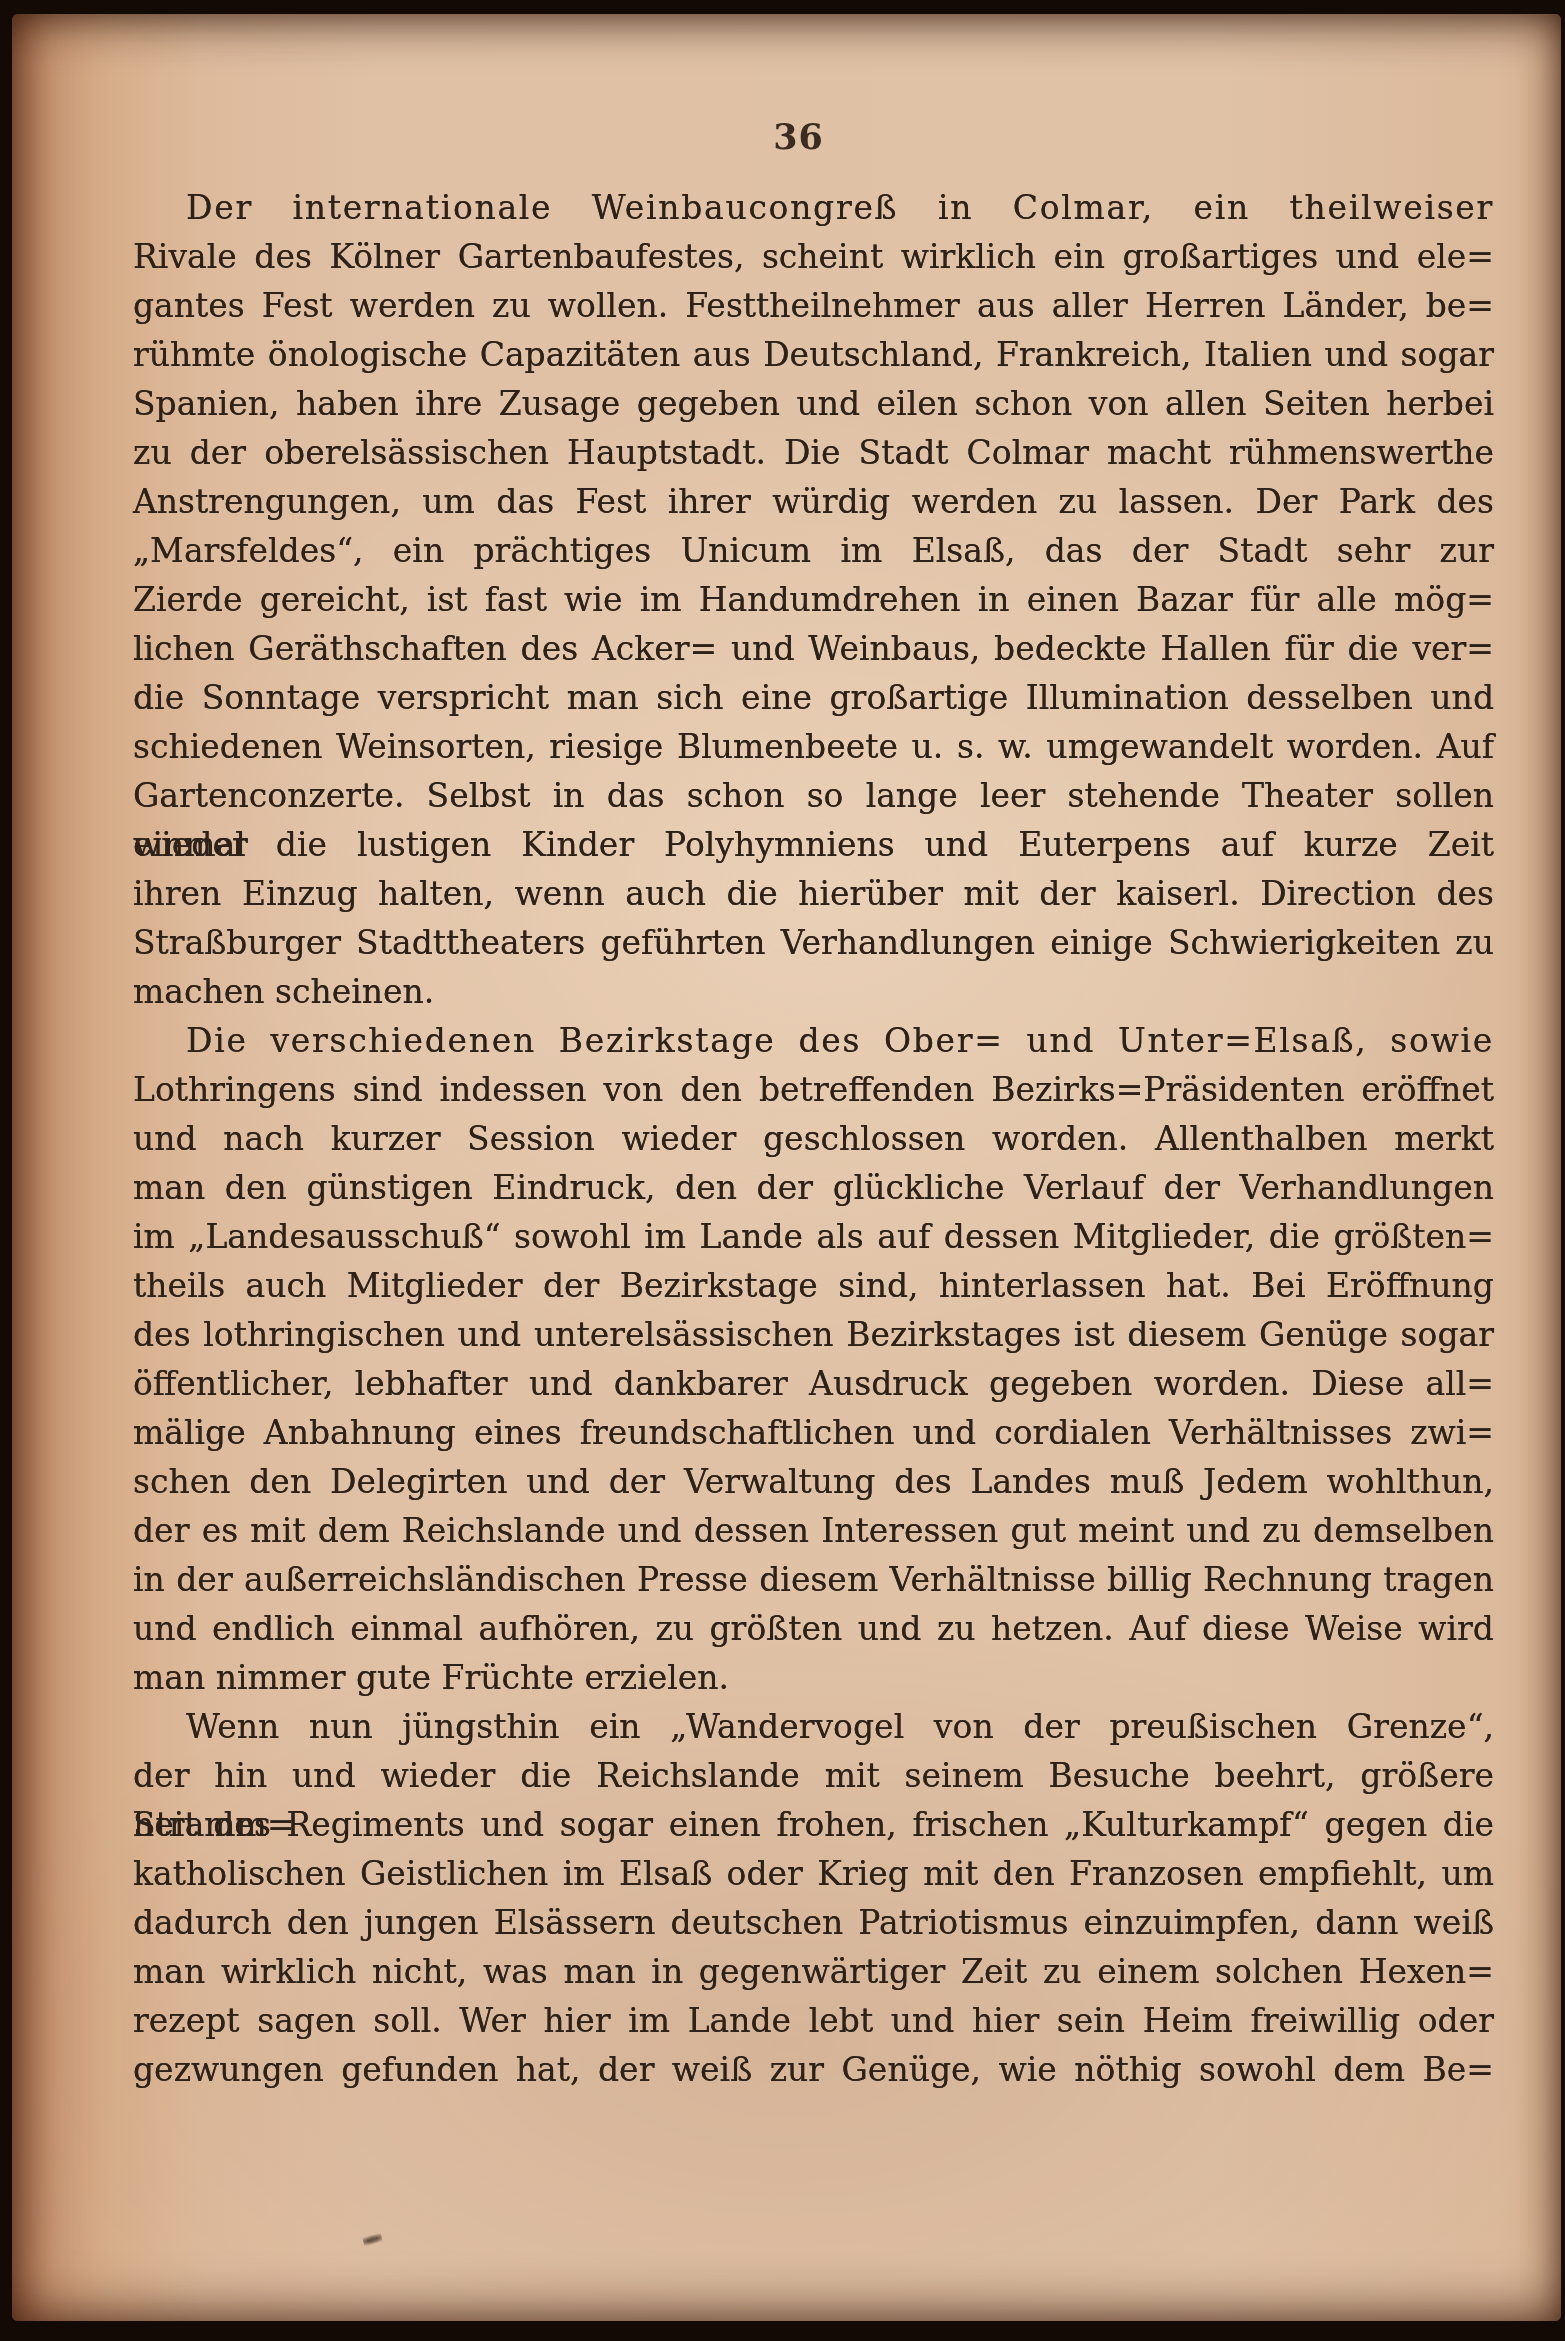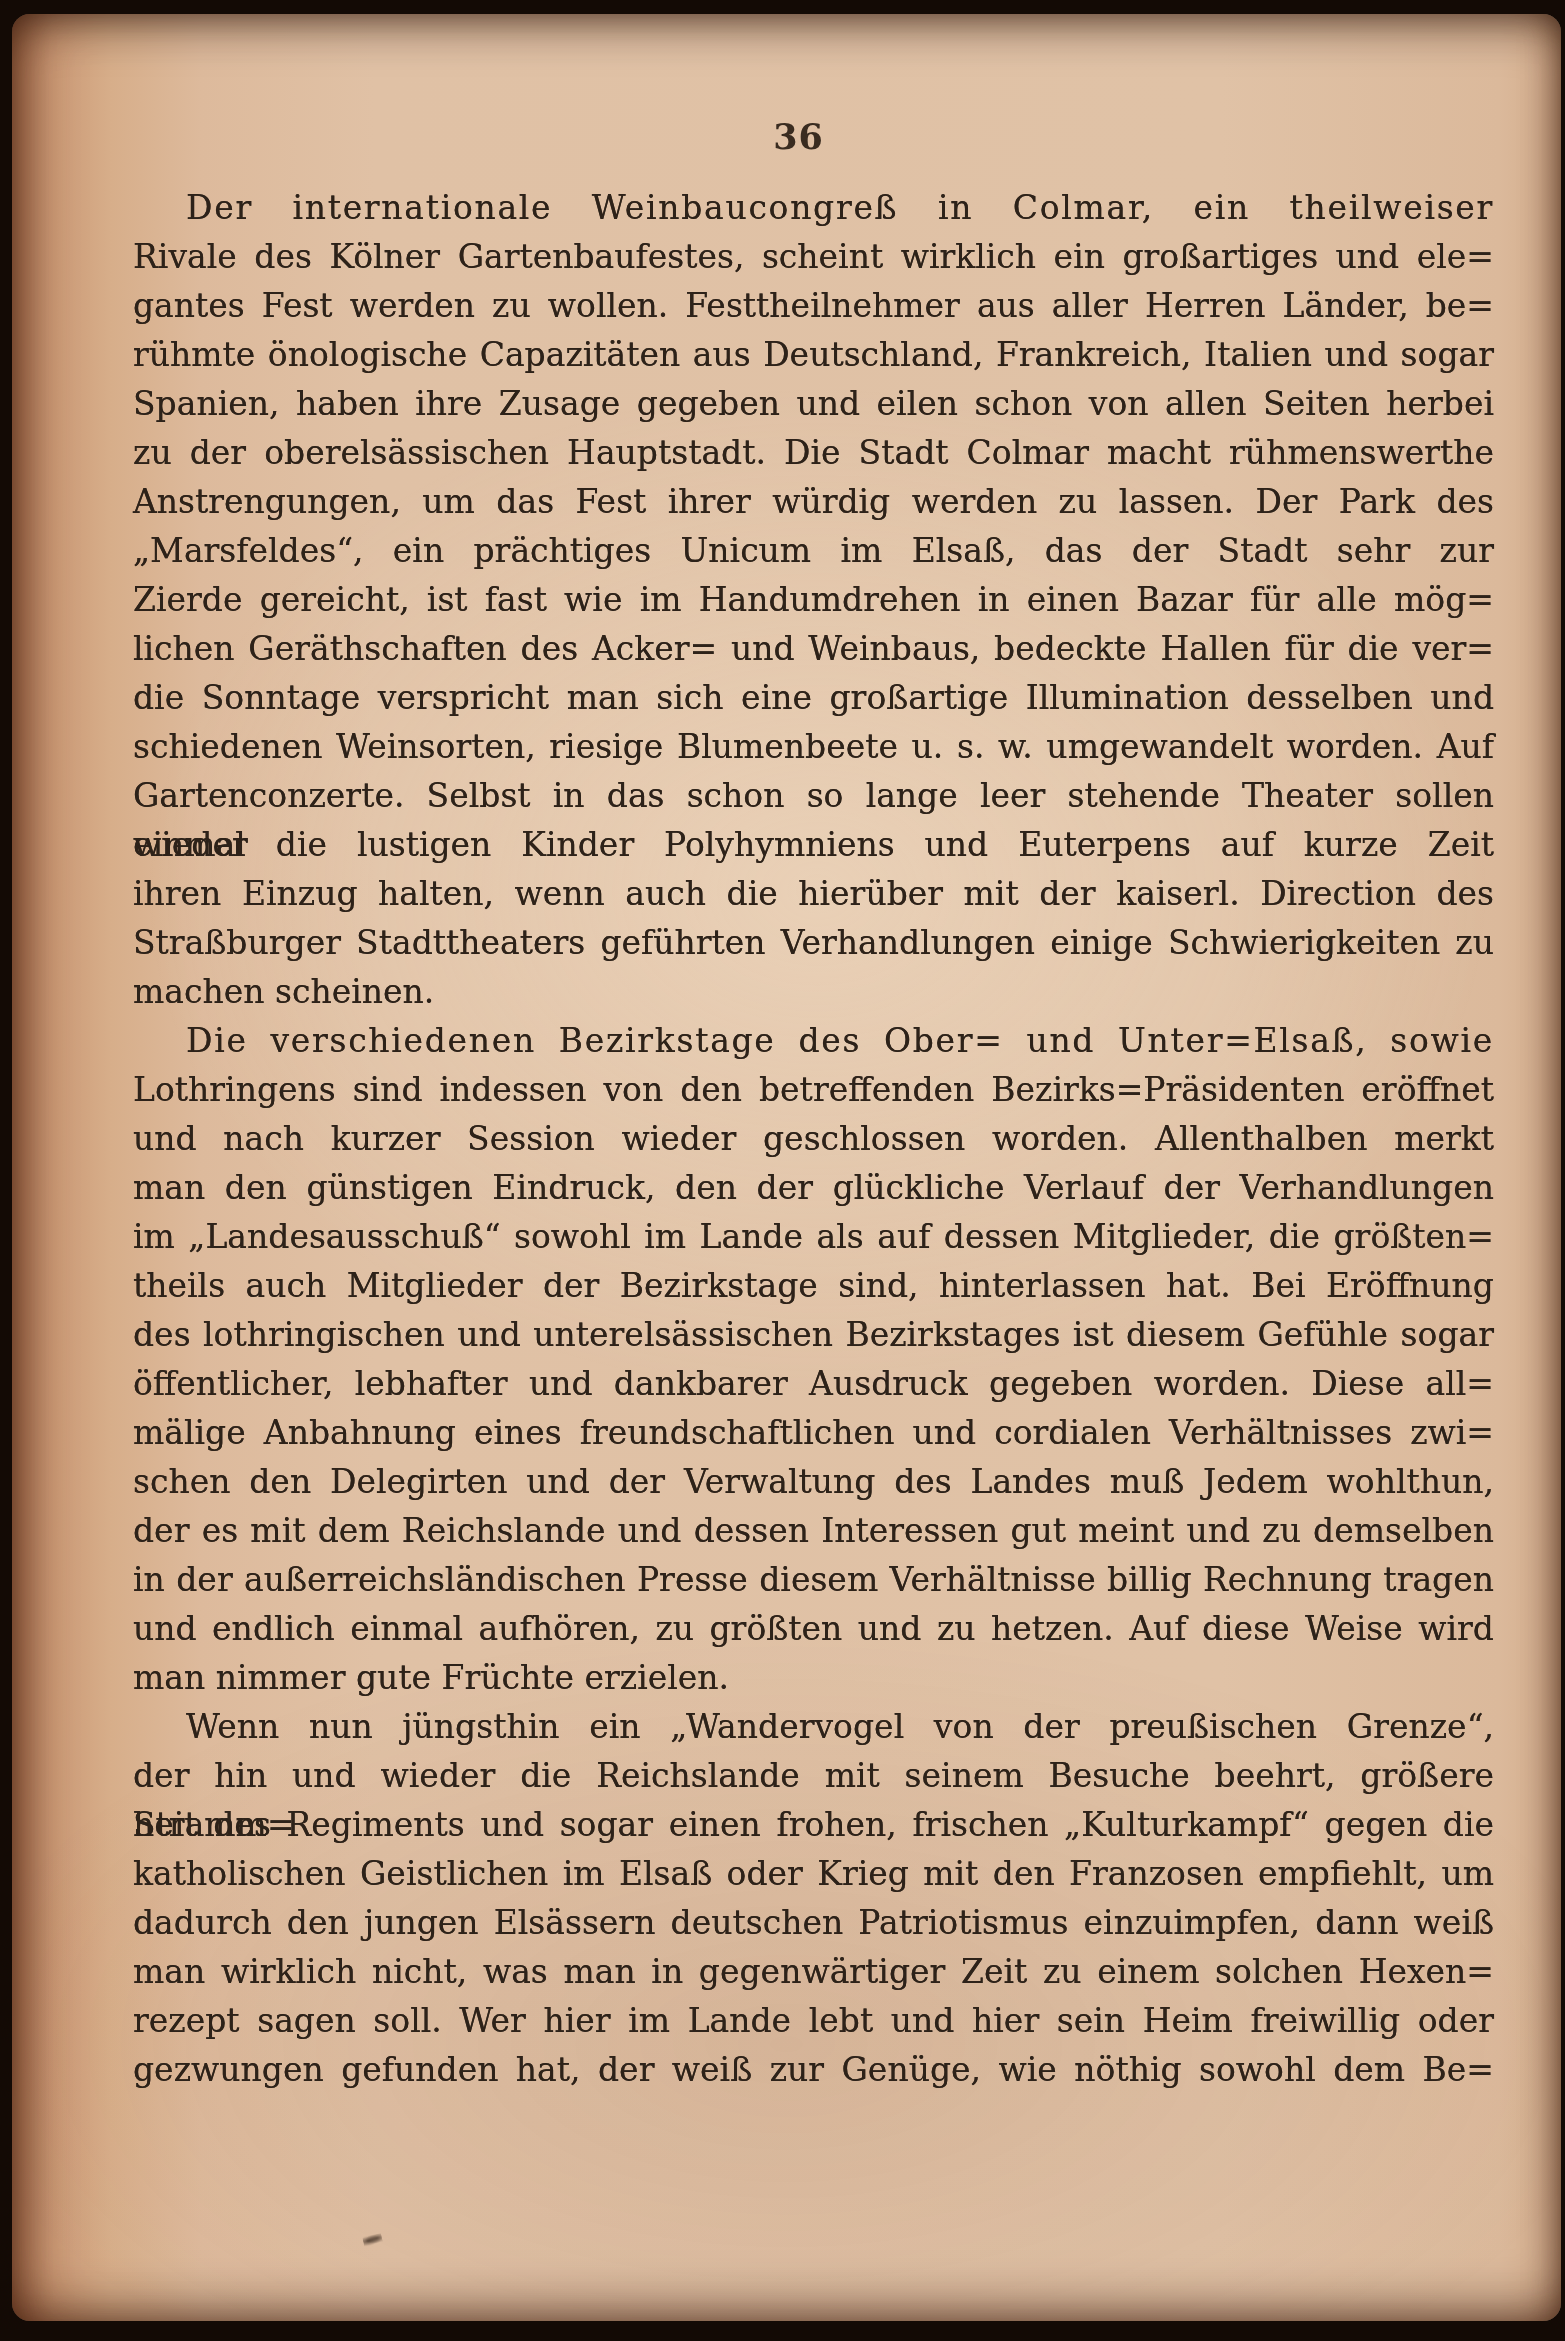--- a/index.html
+++ b/index.html
@@ -4,21 +4,21 @@
 <style>
   html,body{margin:0;padding:0;}
   body{
     width:1566px;height:2342px;position:relative;overflow:hidden;
     background:var(--frame,#130a05);
     font-family:"DejaVu Serif", serif;
   }
   
   .page{
     position:absolute;left:12px;top:13.8px;right:5.2px;bottom:20.7px;
-    border-radius:18px;
+    border-radius:6px;
     background:
       radial-gradient(ellipse 1034px 775px at 52% 38%, rgba(255,242,222,0.30), rgba(255,242,222,0) 65%),
       radial-gradient(ellipse 1206px 603px at 50% 88%, rgba(120,60,30,0.10), rgba(120,60,30,0) 70%),
       linear-gradient(90deg, #b9805d 0px, #cc9a76 39px, #d7ae8a 99px, #ddba9c 189px, #e0c1a5 362px, #e0c2a6 78%, #dbb99b 96%, #d2ab8a 100%),
       var(--paper,#ddbc9f);
     box-shadow:
       inset 0 22.4px 47px -15.5px rgba(35,14,4,0.60),
       inset 29px 0 60px -22.4px rgba(80,34,14,0.55),
       inset -15.5px 0 34px -15.5px rgba(55,22,8,0.50),
       inset 0 -26px 52px -17px rgba(55,22,8,0.55);
@@ -76,21 +76,21 @@
       <div class="line">einmal die lustigen Kinder Polyhymniens und Euterpens auf kurze Zeit</div>
       <div class="line">ihren Einzug halten, wenn auch die hierüber mit der kaiserl. Direction des</div>
       <div class="line">Straßburger Stadttheaters geführten Verhandlungen einige Schwierigkeiten zu</div>
       <div class="line flush">machen scheinen.</div>
       <div class="line first spread">Die verschiedenen Bezirkstage des Ober= und Unter=Elsaß, sowie</div>
       <div class="line">Lothringens sind indessen von den betreffenden Bezirks=Präsidenten eröffnet</div>
       <div class="line">und nach kurzer Session wieder geschlossen worden.  Allenthalben merkt</div>
       <div class="line">man den günstigen Eindruck, den der glückliche Verlauf der Verhandlungen</div>
       <div class="line">im „Landesausschuß“ sowohl im Lande als auf dessen Mitglieder, die größten=</div>
       <div class="line">theils auch Mitglieder der Bezirkstage sind, hinterlassen hat.  Bei Eröffnung</div>
-      <div class="line">des lothringischen und unterelsässischen Bezirkstages ist diesem Gefühle sogar</div>
+      <div class="line">des lothringischen und unterelsässischen Bezirkstages ist diesem Genüge sogar</div>
       <div class="line">öffentlicher, lebhafter und dankbarer Ausdruck gegeben worden.  Diese all=</div>
       <div class="line">mälige Anbahnung eines freundschaftlichen und cordialen Verhältnisses zwi=</div>
       <div class="line">schen den Delegirten und der Verwaltung des Landes muß Jedem wohlthun,</div>
       <div class="line">der es mit dem Reichslande und dessen Interessen gut meint und zu demselben</div>
       <div class="line">in der außerreichsländischen Presse diesem Verhältnisse billig Rechnung tragen</div>
       <div class="line">und endlich einmal aufhören, zu größten und zu hetzen.  Auf diese Weise wird</div>
       <div class="line flush">man nimmer gute Früchte erzielen.</div>
       <div class="line first">Wenn nun jüngsthin ein „Wandervogel von der preußischen Grenze“,</div>
       <div class="line">der hin und wieder die Reichslande mit seinem Besuche beehrt, größere Stramm=</div>
       <div class="line">heit des Regiments und sogar einen frohen, frischen „Kulturkampf“ gegen die</div>

